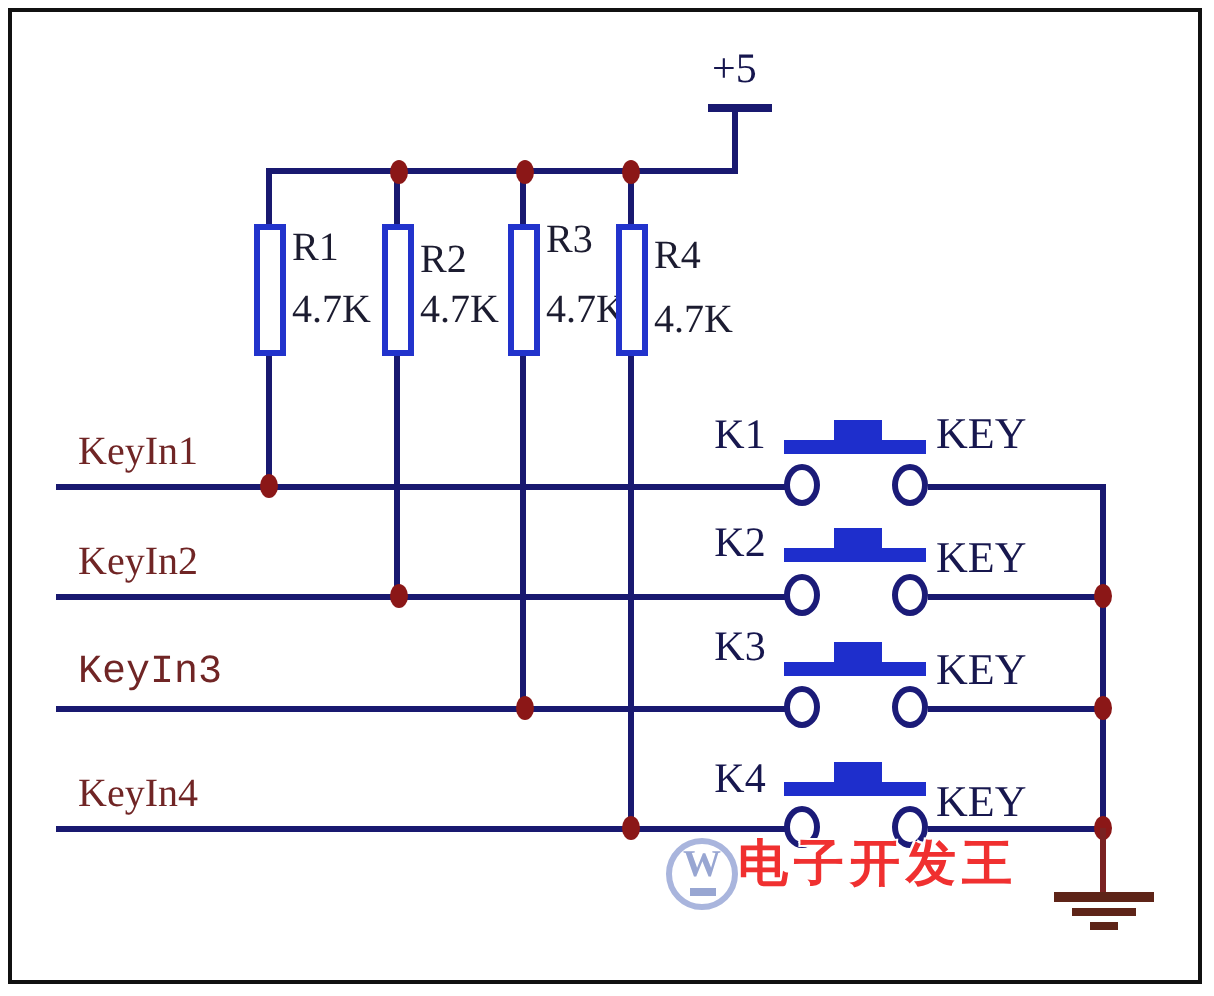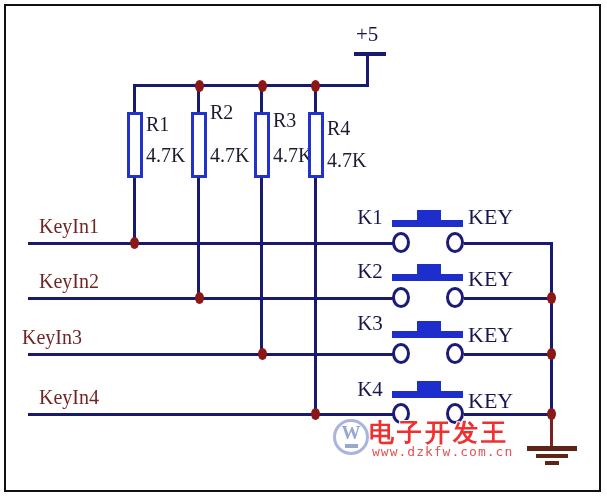--- a/index.html
+++ b/index.html
@@ -54,34 +54,34 @@
   <div class="wire" style="left:28px;top:242px;width:365px;height:3px;"></div>
   <div class="wire" style="left:464px;top:242px;width:89px;height:3px;"></div>
   <div class="net-label" style="left:39px;top:216px;">KeyIn1</div>
 
   <div class="wire" style="left:28px;top:297px;width:365px;height:3px;"></div>
   <div class="wire" style="left:464px;top:297px;width:89px;height:3px;"></div>
   <div class="net-label" style="left:39px;top:271px;">KeyIn2</div>
 
   <div class="wire" style="left:28px;top:353px;width:365px;height:3px;"></div>
   <div class="wire" style="left:464px;top:353px;width:89px;height:3px;"></div>
-  <div class="net-label" style="left:22px;top:327px;">KeyIn3</div>
+  <div class="net-label" style="left:39px;top:327px;font-family:Liberation Mono, monospace;">KeyIn3</div>
 
   <div class="wire" style="left:28px;top:413px;width:365px;height:3px;"></div>
   <div class="wire" style="left:464px;top:413px;width:89px;height:3px;"></div>
   <div class="net-label" style="left:39px;top:387px;">KeyIn4</div>
 
   <div class="wire" style="left:550px;top:242px;width:3px;height:174px;"></div>
 
   <div class="res-body" style="left:127px;top:112px;"></div>
   <div class="res-name" style="left:146px;top:114px;">R1</div>
   <div class="res-val" style="left:146px;top:145px;">4.7K</div>
 
   <div class="res-body" style="left:191px;top:112px;"></div>
-  <div class="res-name" style="left:210px;top:102px;">R2</div>
+  <div class="res-name" style="left:210px;top:120px;">R2</div>
   <div class="res-val" style="left:210px;top:145px;">4.7K</div>
 
   <div class="res-body" style="left:254px;top:112px;"></div>
   <div class="res-name" style="left:273px;top:110px;">R3</div>
   <div class="res-val" style="left:273px;top:145px;">4.7K</div>
 
   <div class="res-body" style="left:308px;top:112px;"></div>
   <div class="res-name" style="left:327px;top:118px;">R4</div>
   <div class="res-val" style="left:327px;top:150px;">4.7K</div>
 
@@ -127,14 +127,13 @@
   <div class="gnd" style="left:550px;top:414px;width:3px;height:33px;background:#7a2222;"></div>
   <div class="gnd" style="left:527px;top:446px;width:50px;height:5px;"></div>
   <div class="gnd" style="left:536px;top:454px;width:32px;height:4px;"></div>
   <div class="gnd" style="left:545px;top:461px;width:14px;height:4px;"></div>
 
   <div class="wm-circle">
     <span class="wm-w">W</span>
     <span class="wm-base"></span>
   </div>
   <div class="wm-brand">电子开发王</div>
-  <div class="wm-url">www.dzkfw.com.cn</div>
 </div>
 
 </body></html>

